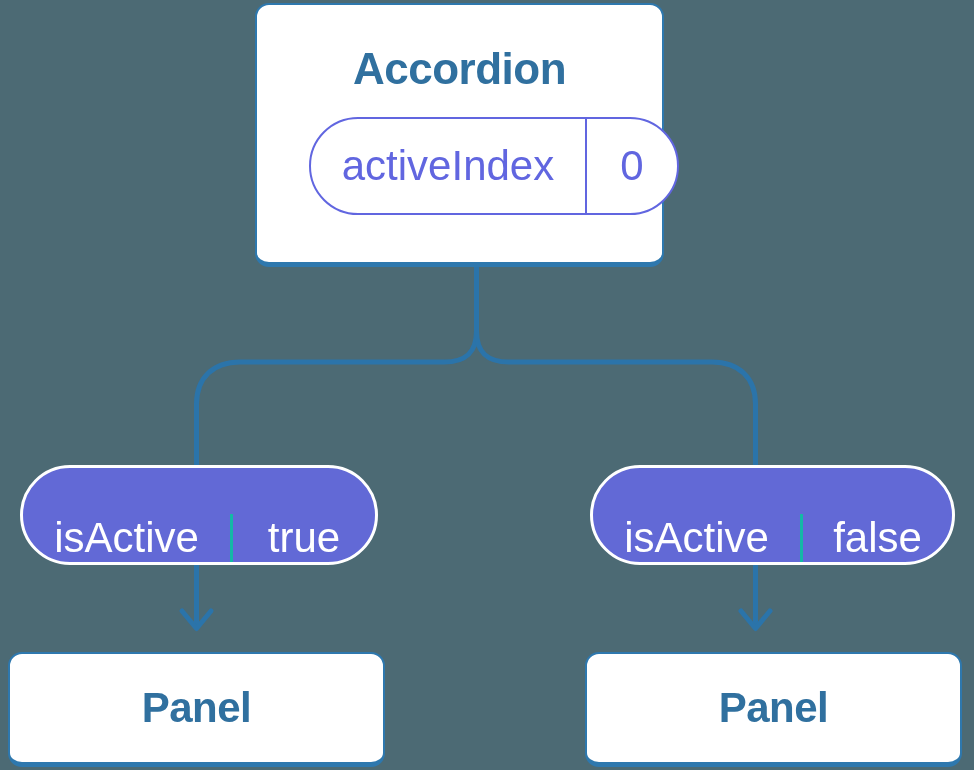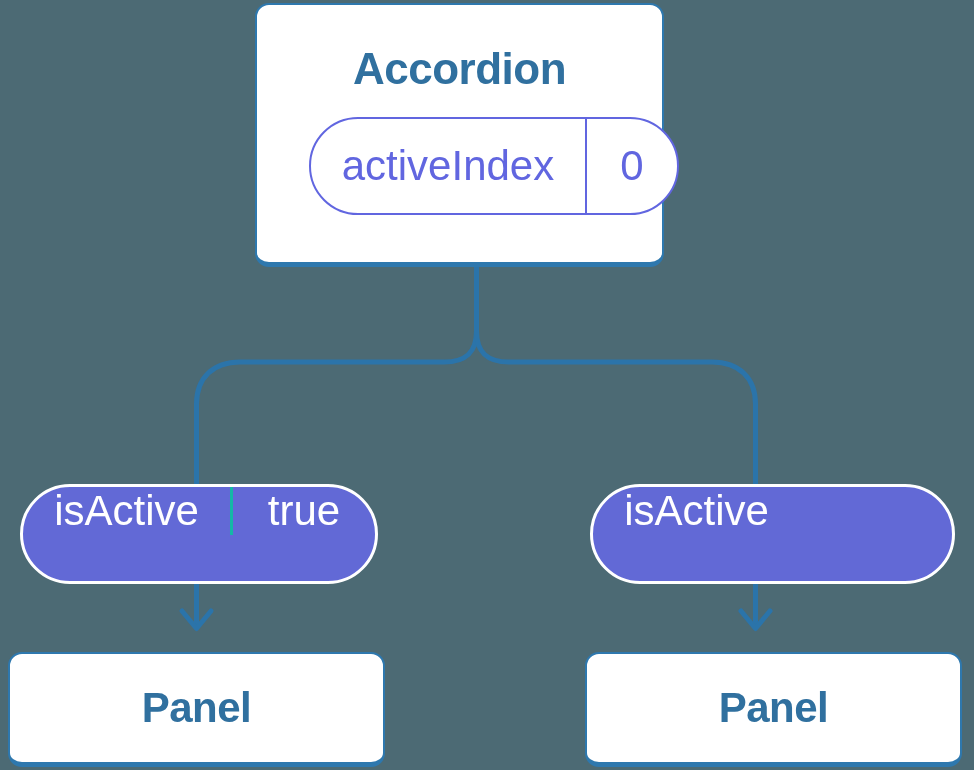--- a/index.html
+++ b/index.html
@@ -72,27 +72,27 @@
   }
   .state-pill .seg {
     display: flex;
     align-items: center;
     justify-content: center;
   }
   .state-pill .seg-name { width: 274px; }
   .state-pill .seg-value { flex: 1; border-left: 2.5px solid var(--pill-outline); }
   .prop-pill {
     position: absolute;
-    top: 484px;
+    top: 465px;
     height: 100px;
     background: var(--pill-fill);
     border: 3px solid #ffffff;
     border-radius: 50px;
     display: flex;
-    align-items: flex-start;
+    align-items: flex-end;
     color: var(--pill-text);
     font-size: 42px;
     z-index: 2;
   }
   .prop-pill .seg {
     display: flex;
     align-items: center;
     justify-content: center;
   }
   .prop-pill .seg-name { width: 207px; }
@@ -136,20 +136,21 @@
     </div>
   </div>
 
   <div class="prop-pill prop-pill-left">
     <div class="seg seg-name">isActive</div>
     <div class="seg seg-value">true</div>
   </div>
 
   <div class="prop-pill prop-pill-right">
     <div class="seg seg-name">isActive</div>
+    <div class="seg seg-value">false</div>
   </div>
 
   <div class="node-box panel-box panel-box-left">
     <div class="panel-label">Panel</div>
   </div>
 
   <div class="node-box panel-box panel-box-right">
     <div class="panel-label">Panel</div>
   </div>
 

